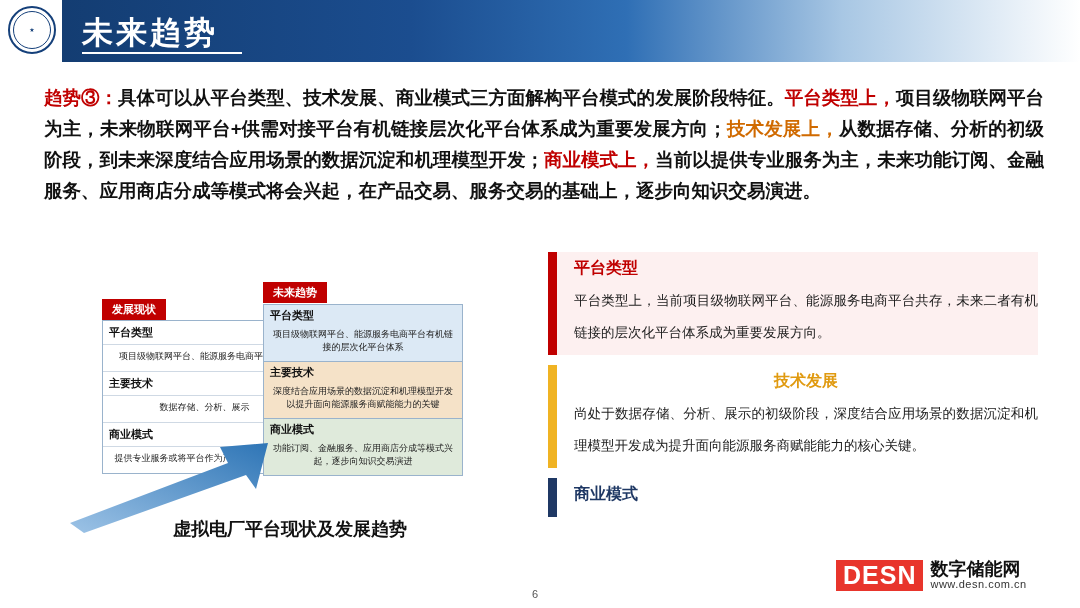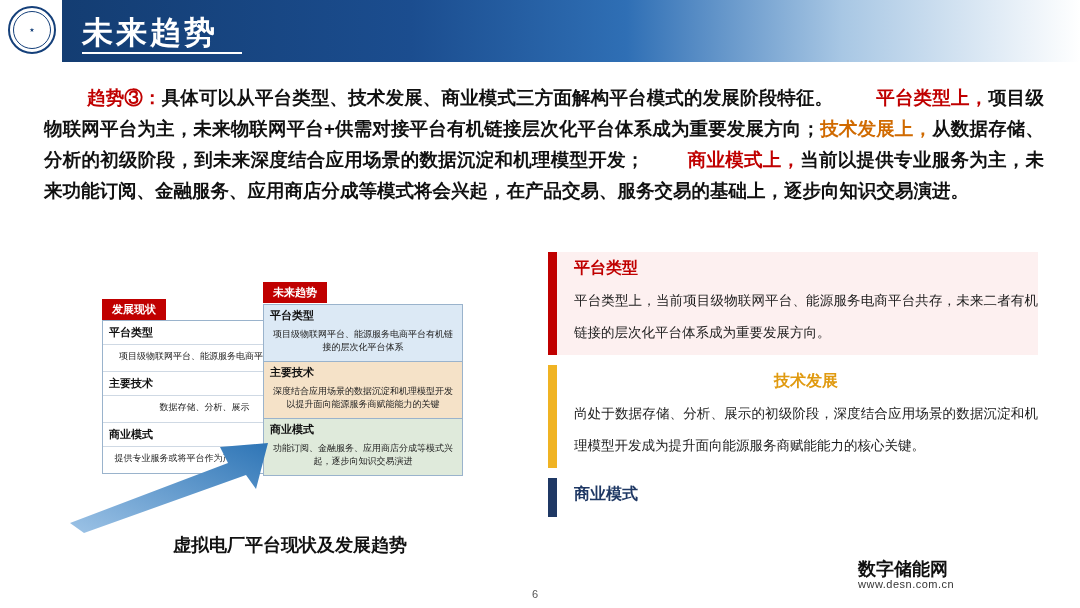--- a/index.html
+++ b/index.html
@@ -72,21 +72,21 @@
   .para {
     position: absolute;
     left: 44px; top: 82px;
     width: 1000px;
     font-size: 18.5px;
     line-height: 31px;
     font-weight: bold;
     color: #111111;
     text-align: justify;
   }
-  .para .red { color: #c00000; margin-left: 43px; }
+  .para .red { color: #c00000; }
   .para .orange { color: #d06a00; }
 
   
   .figure {
     position: absolute;
     left: 60px; top: 258px;
     width: 440px; height: 300px;
   }
   .fig-table {
     position: absolute;
@@ -163,21 +163,21 @@
   .c-beige { background: #f5e2c8; }
   .c-green { background: #dfeadb; }
 
   .arrow-wrap {
     position: absolute;
     left: 0px; top: 175px;
     width: 440px; height: 100px;
   }
   .fig-caption {
     position: absolute;
-    left: 60px; top: 275px;
+    left: 60px; top: 259px;
     width: 340px;
     text-align: center;
     font-size: 18px;
     font-weight: bold;
     color: #111;
   }
 
   
   .cards {
     position: absolute;
@@ -225,21 +225,21 @@
   .wm-logo {
     background: #e8352c;
     color: #ffffff;
     font-weight: bold;
     font-size: 25px;
     letter-spacing: 1px;
     padding: 1px 7px;
     font-family: "Liberation Sans", sans-serif;
   }
   .wm-text {
-    margin-left: 22px;
+    margin-left: 7px;
     line-height: 1.05;
   }
   .wm-text .t1 {
     font-size: 18px;
     font-weight: bold;
     color: #111;
   }
   .wm-text .t2 {
     font-size: 11px;
     color: #333;
@@ -325,19 +325,20 @@
     <h4>技术发展</h4>
     <p>尚处于数据存储、分析、展示的初级阶段，深度结合应用场景的数据沉淀和机理模型开发成为提升面向能源服务商赋能能力的核心关键。</p>
   </div>
   <div class="card card-3">
     <div class="bar"></div>
     <h4>商业模式</h4>
   </div>
 </div>
 
 <div class="watermark">
+  <div class="wm-logo">DESN</div>
   <div class="wm-text">
     <div class="t1">数字储能网</div>
     <div class="t2">www.desn.com.cn</div>
   </div>
 </div>
 
 <div class="page-num">6</div>
 
 </body></html>

